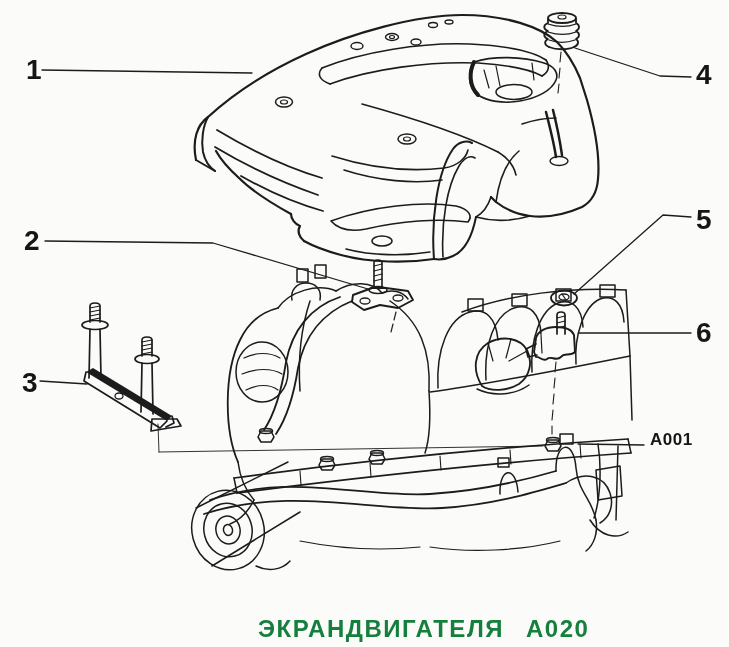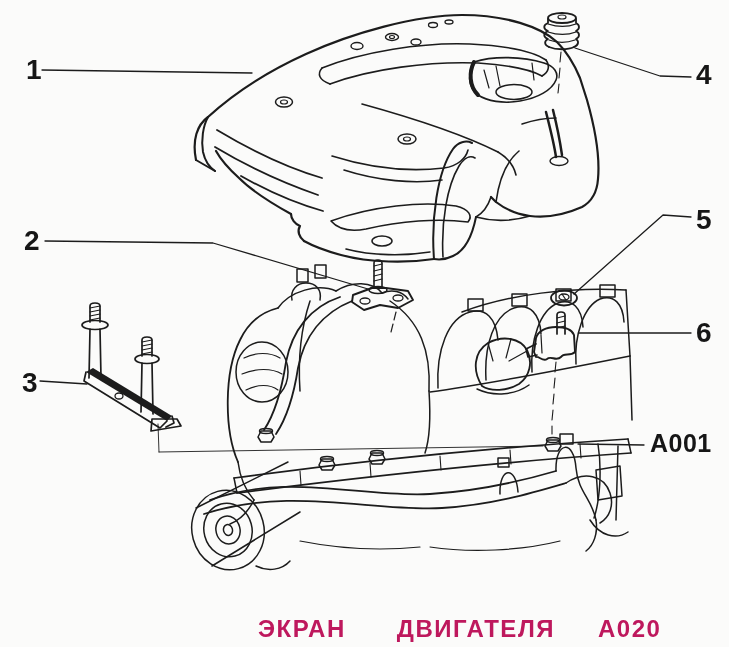--- a/index.html
+++ b/index.html
@@ -18,35 +18,34 @@
   }
   .callout {
     position: absolute;
     color: #161616;
     font-weight: 700;
     font-size: 28px;
     line-height: 1;
     letter-spacing: 0.5px;
     user-select: none;
   }
-  .callout.small { font-size: 25px; }
+  .callout.small { font-size: 17px; }
   .caption {
     position: absolute;
     left: 258px;
     top: 591px;
     display: flex;
     align-items: baseline;
-    color: #be185d;
+    color: #15803d;
     font-weight: 700;
     font-size: 24px;
     letter-spacing: 1.5px;
     white-space: nowrap;
-    gap: 21px;
   }
-  .caption .w2 { margin-left: 30px; }
+  .caption .w2 { }
   .caption .w3 { margin-left: 22px; margin-top: 24px; }
 </style>
 </head>
 <body>
 
 <div class="page">
 
   <svg class="art" viewBox="0 0 729 647" fill="none" stroke="#1c1c1c" stroke-width="1.6" stroke-linecap="round" stroke-linejoin="round">
 
     <g>

